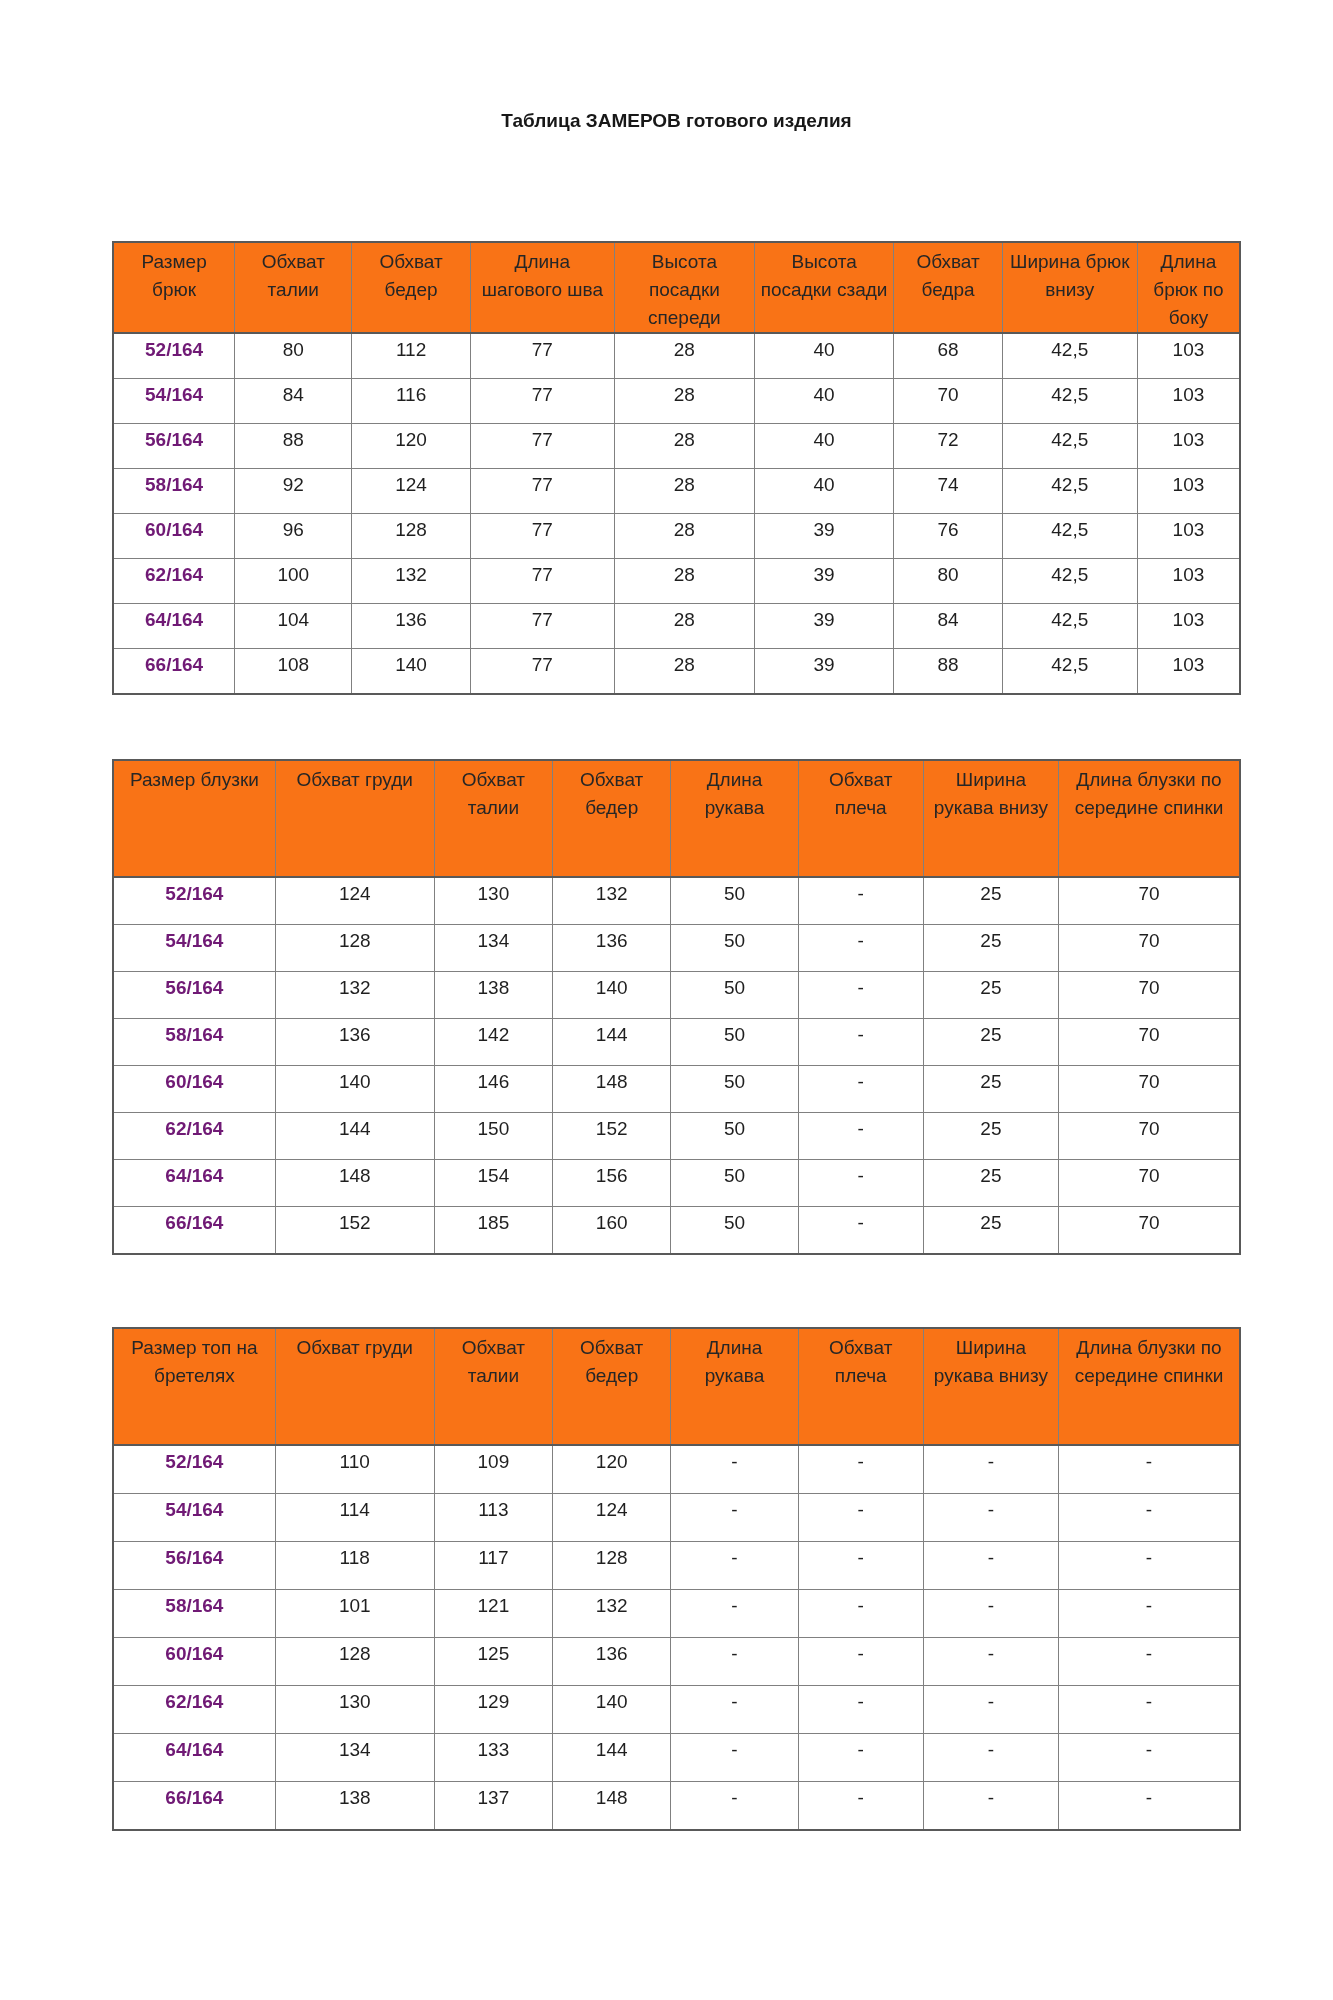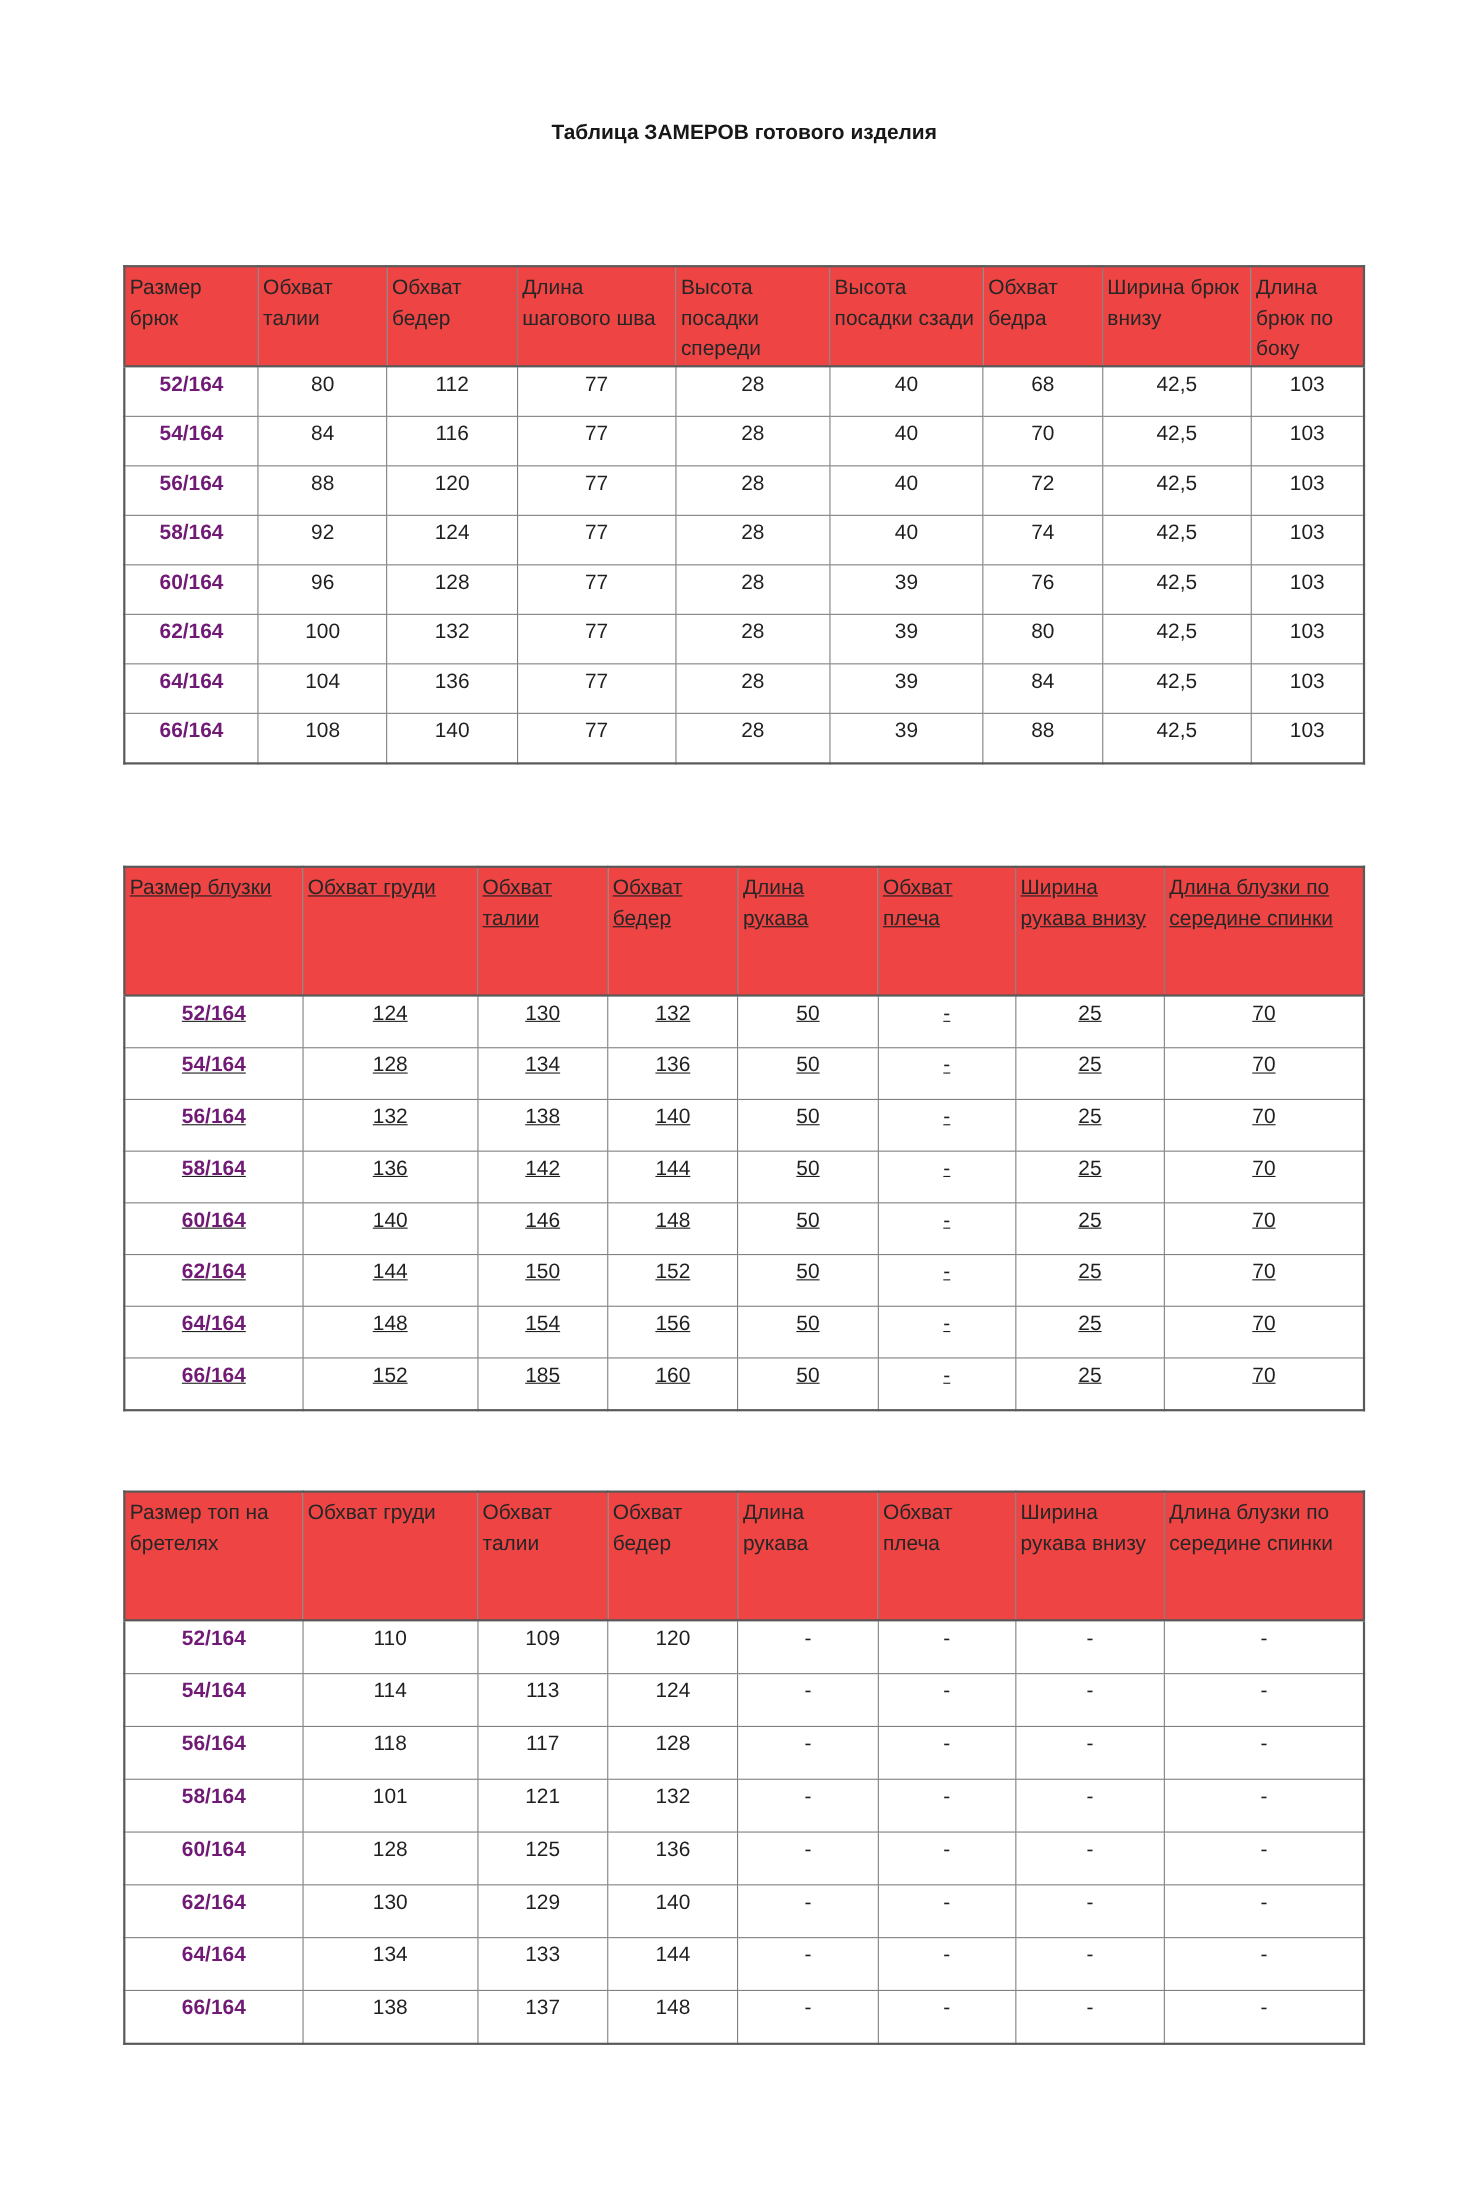--- a/index.html
+++ b/index.html
@@ -21,28 +21,28 @@
   }
   table.doc-table {
     border-collapse: collapse;
     table-layout: fixed;
     width: 1129px;
     margin-left: 112px;
     border: 2px solid #595959;
     font-size: 19px;
   }
   table.t1 { margin-top: 102px; }
-  table.t2 { margin-top: 92px; text-decoration: underline; }
+  table.t2 { margin-top: 64px; }
   table.t3 { margin-top: 72px; }
   .doc-table th {
-    background: #ef4444;
+    background: #f97316;
     font-weight: normal;
     color: #262626;
     vertical-align: top;
-    text-align: left;
+    text-align: center;
     border: 1px solid #808080;
     padding: 5px 4px 0 4px;
     line-height: 28px;
   }
   .doc-table thead tr { border-bottom: 2px solid #595959; }
   table.t1 th { height: 80px; }
   table.t2 th, table.t3 th { height: 110px; }
   .doc-table td {
     border: 1px solid #808080;
     vertical-align: top;

